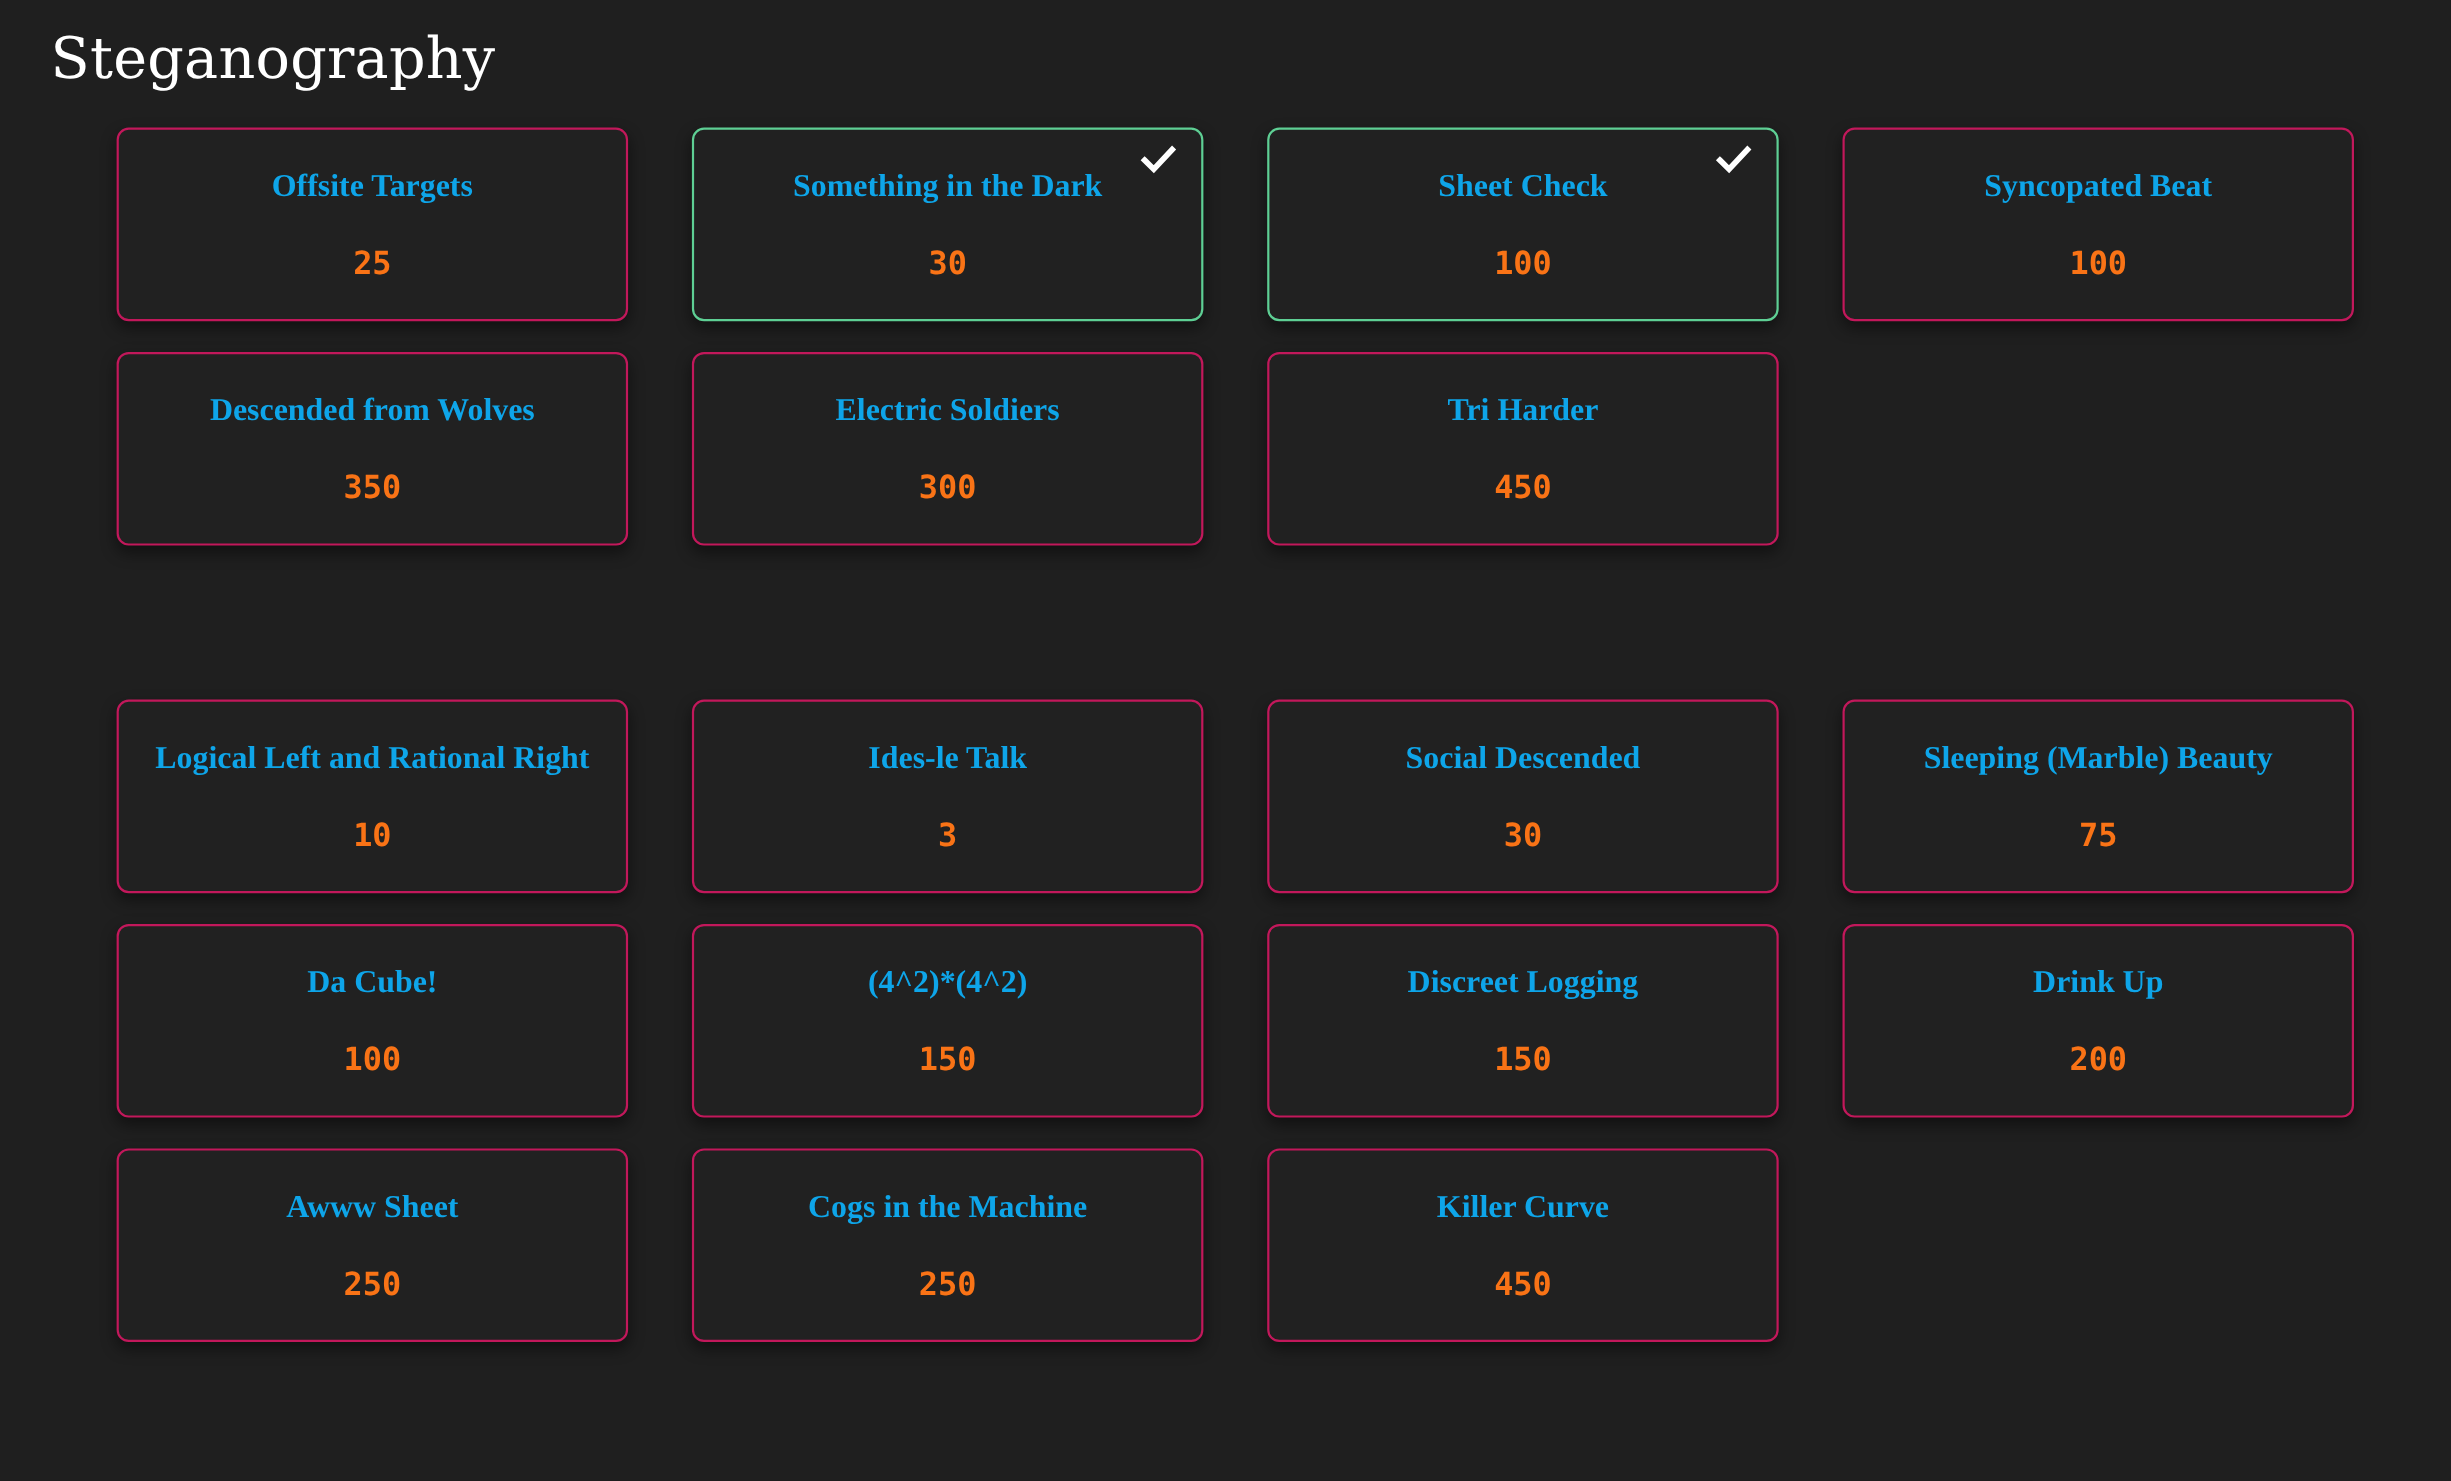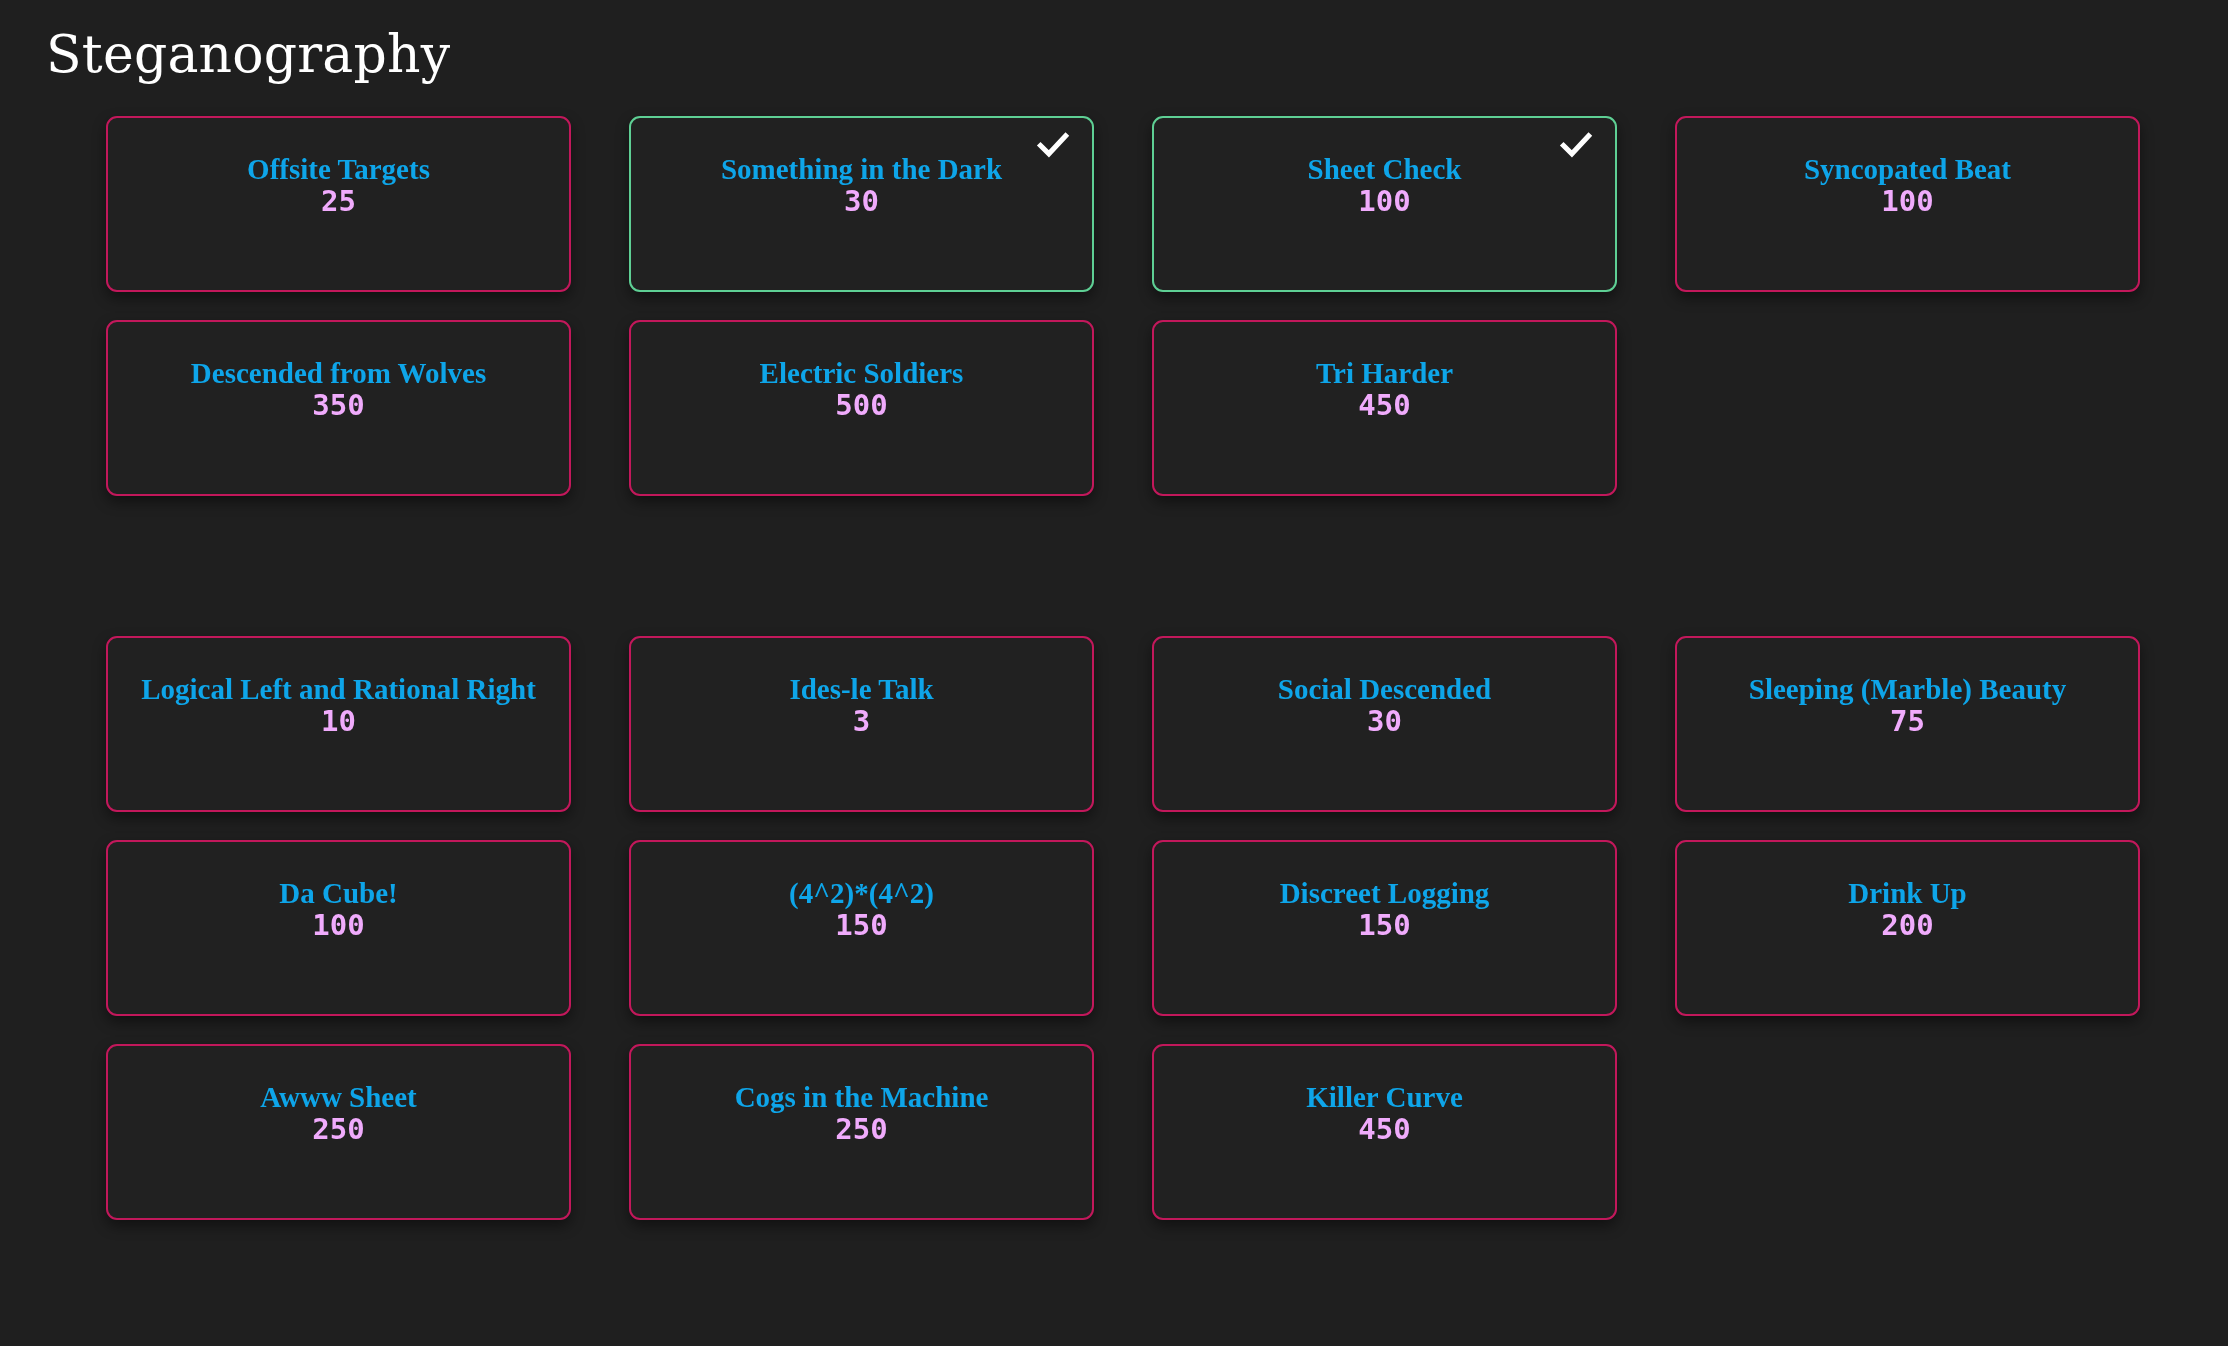--- a/index.html
+++ b/index.html
@@ -79,21 +79,22 @@
     text-align: center;
     width: 100%;
     padding: 0 6px;
   }
 
   .card-points {
     font-family: "DejaVu Sans Mono", monospace;
     font-weight: 700;
     font-size: 29px;
     line-height: 1.1;
-    color: #f0abfc;
+    color: #f97316;
+    margin-top: 38px;
     text-align: center;
     width: 100%;
   }
 
   .check-icon {
     position: absolute;
     top: 10px;
     right: 22px;
     width: 34px;
     height: 34px;
@@ -137,21 +138,21 @@
         <div class="card">
           <div class="card-title">Syncopated Beat</div>
           <div class="card-points">100</div>
         </div>
         <div class="card">
           <div class="card-title">Descended from Wolves</div>
           <div class="card-points">350</div>
         </div>
         <div class="card">
           <div class="card-title">Electric Soldiers</div>
-          <div class="card-points">500</div>
+          <div class="card-points">300</div>
         </div>
         <div class="card">
           <div class="card-title">Tri Harder</div>
           <div class="card-points">450</div>
         </div>
       </div>
   </section>
 
   <div class="spacer-between"></div>
 

